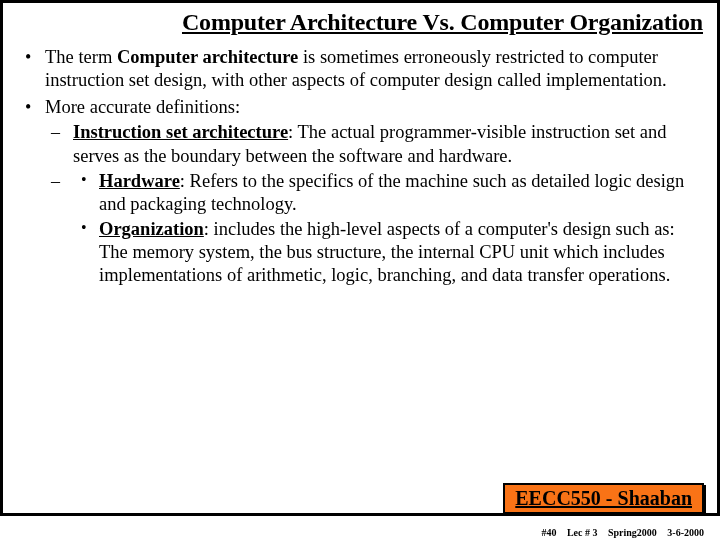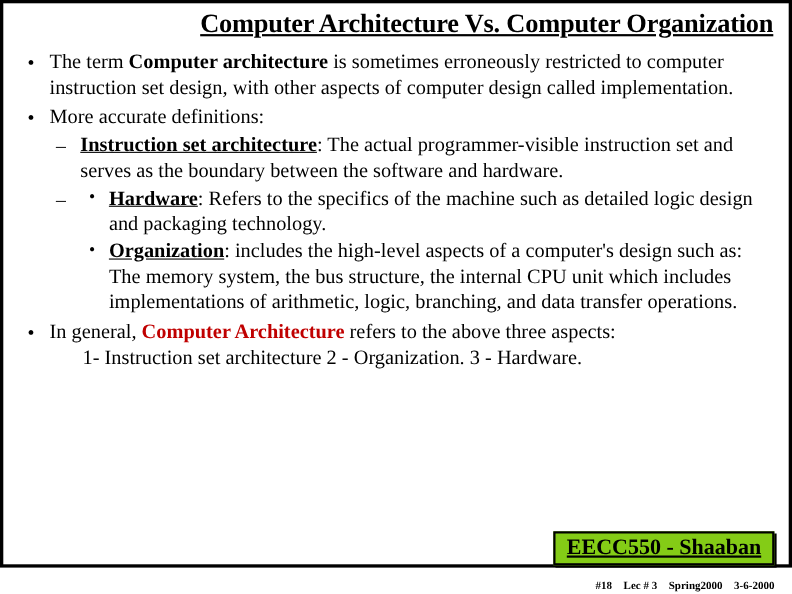--- a/index.html
+++ b/index.html
@@ -83,21 +83,21 @@
     padding-left: 30px;
     font-size: 18.5px;
     line-height: 1.3;
   }
   .course-box {
     position: absolute;
     right: 16px;
     bottom: 26px;
     border: 2px solid #000;
     box-shadow: 2px 2px 0 #000;
-    background: #84cc16;
+    background: #f97316;
     padding: 2px 10px;
     font-size: 20px;
     font-weight: bold;
     text-decoration: underline;
   }
   .footer {
     position: absolute;
     right: 16px;
     bottom: 2px;
     font-size: 10px;
@@ -130,29 +130,25 @@
               <span class="b u">Hardware</span><span>: Refers to the specifics of the machine such as detailed logic design and packaging technology.</span>
             </li>
             <li>
               <span class="b u">Organization</span><span>:  includes the high-level aspects of a computer's design such as: The memory system, the bus structure, the internal CPU unit which includes implementations of arithmetic, logic, branching, and data transfer operations.</span>
             </li>
           </ul>
         </li>
       </ul>
     </li>
 
-    <li>
-      <span>In general, </span><span class="b red">Computer Architecture</span><span> refers to the above three aspects:</span>
-      <div class="summary-line">1- Instruction set architecture   2 - Organization.   3 - Hardware.</div>
-    </li>
 
   </ul>
 
 </div>
 
 <div class="course-box">EECC550 - Shaaban</div>
 
 <div class="footer">
-  <span>#18</span>
+  <span>#40</span>
   <span>Lec # 3</span>
   <span>Spring2000</span>
   <span>3-6-2000</span>
 </div>
 
 </body></html>

